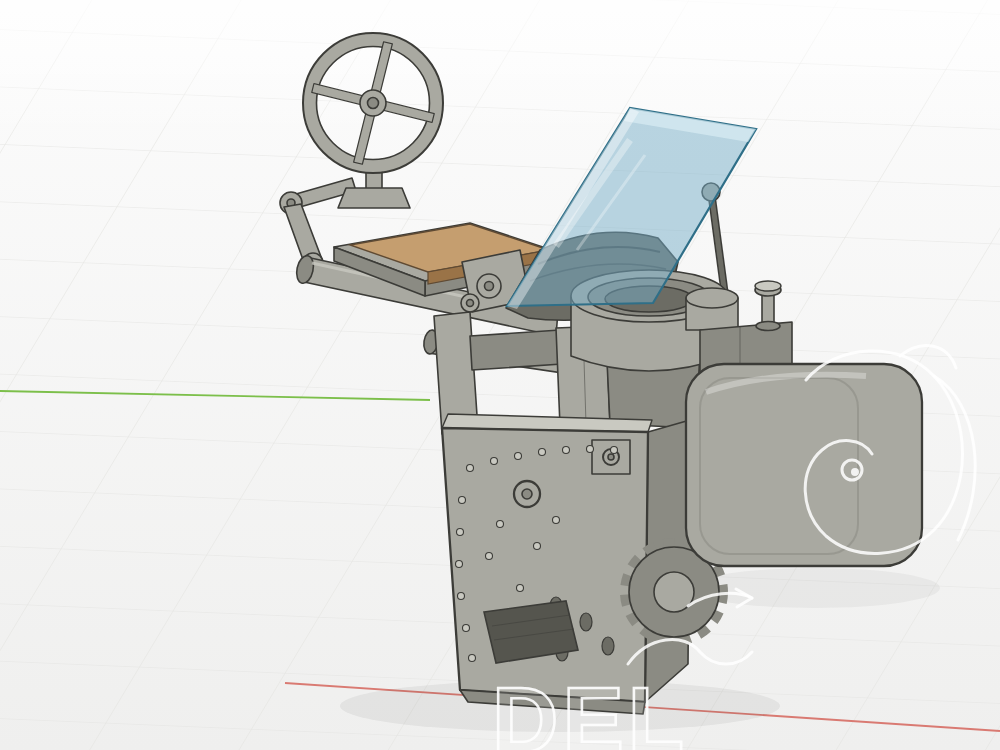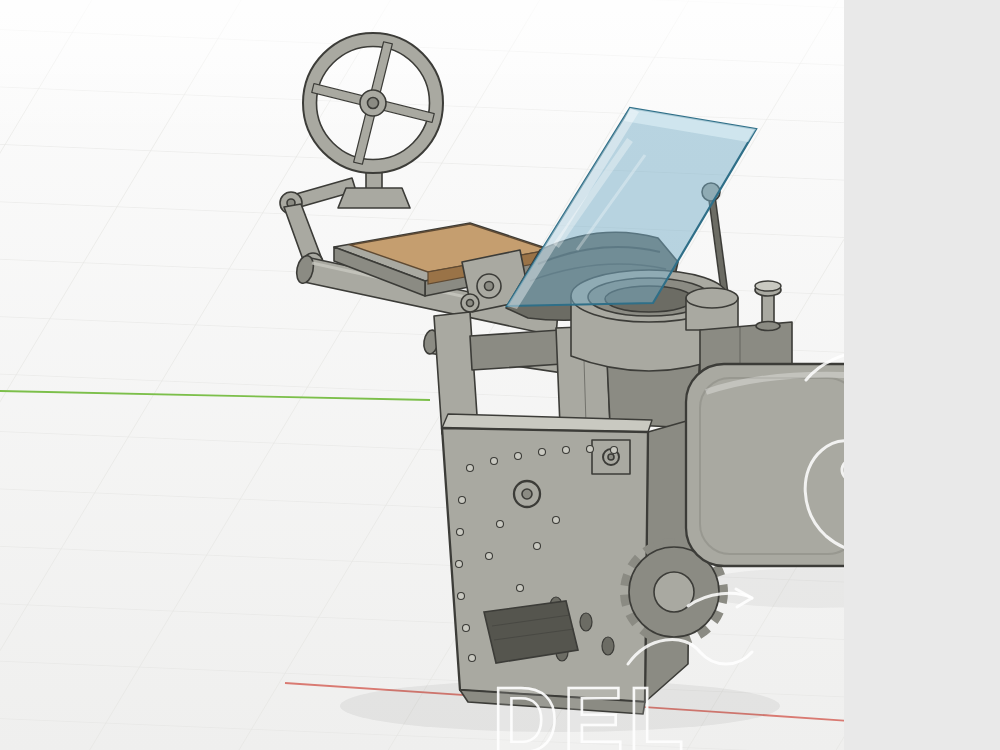--- a/index.html
+++ b/index.html
@@ -1,17 +1,17 @@
 <!DOCTYPE html>
 <html style="--bg_top: #fcfcfc; --bg_bottom: #efefee; --grid: #e3e3e1; --axis_green: #7cbf4a; --axis_red: #d97a72; --outline: #3c3c38; --gray: #a9a9a1; --gray_dark: #8b8b83; --gray_darker: #6c6c64; --gray_light: #c9c9c1; --steel_dark: #55554e; --glass: #76aec8; --glass_edge: #2f6f88; --glass_hi: #d8ecf4; --wood: #c59e6f; --wood_dark: #9a7347; --white: #ffffff;"><head>
 <meta charset="utf-8">
 <style>
   html,body{margin:0;padding:0;background:#e9e9e9;}
   .viewport{
-    position:relative;width:844px;height:750px;overflow:hidden;
+    position:relative;width:1000px;height:750px;overflow:hidden;
     font-family:"Liberation Sans",sans-serif;
     background:linear-gradient(var(--bg_top,#fcfcfc),var(--bg_bottom,#efefee));
   }
   svg{display:block}
   .g  {fill:var(--gray,#a9a9a1);stroke:var(--outline,#3c3c38);stroke-width:1.6;stroke-linejoin:round}
   .gd {fill:var(--gray_dark,#8b8b83);stroke:var(--outline,#3c3c38);stroke-width:1.6;stroke-linejoin:round}
   .gdr{fill:var(--gray_darker,#6c6c64);stroke:var(--outline,#3c3c38);stroke-width:1.6;stroke-linejoin:round}
   .gl {fill:var(--gray_light,#c9c9c1);stroke:var(--outline,#3c3c38);stroke-width:1.4;stroke-linejoin:round}
   .w2 {stroke-width:2.3}
   .rivet{fill:var(--gray_light,#c9c9c1);stroke:var(--outline,#3c3c38);stroke-width:1.1}

